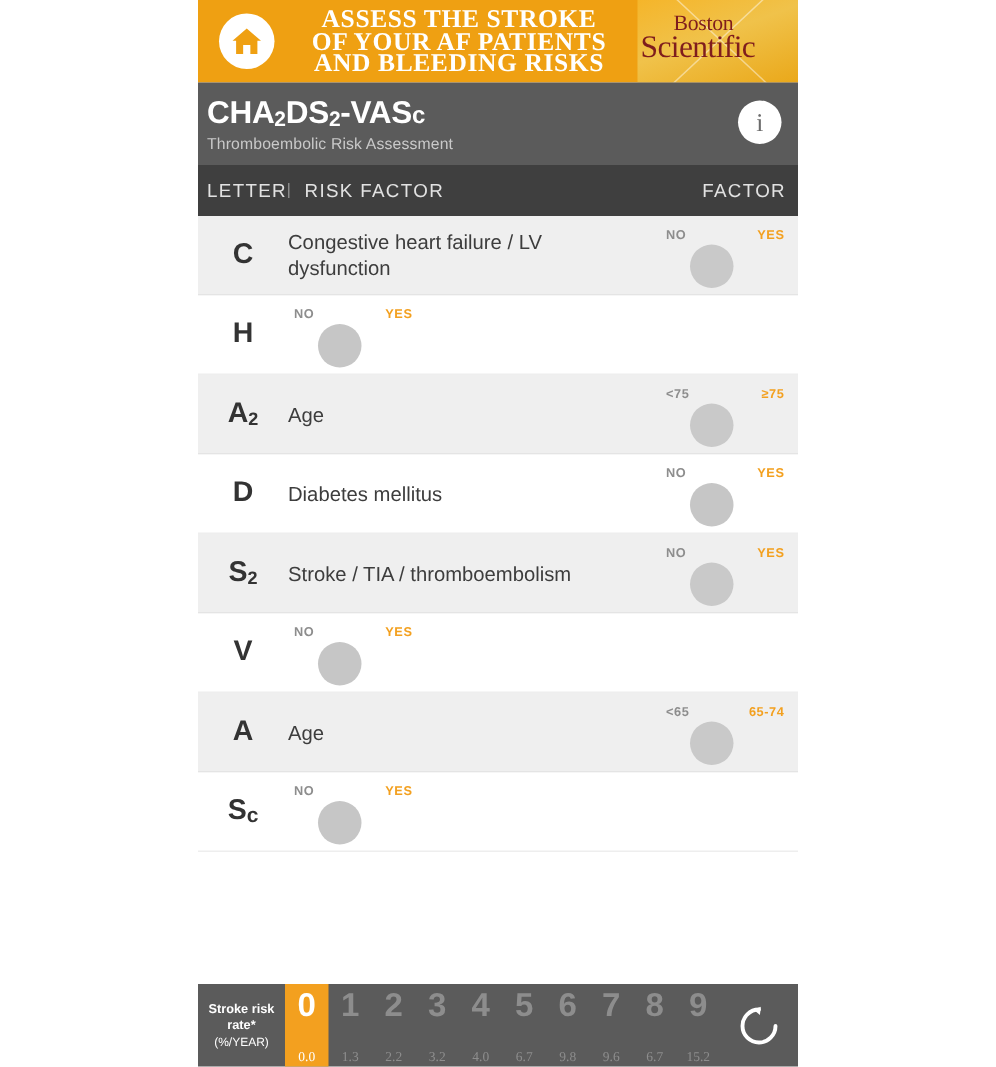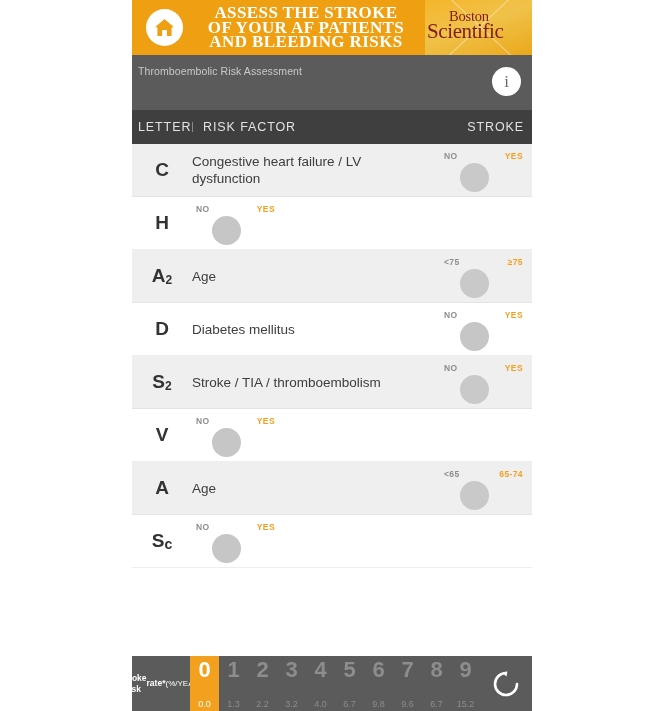--- a/index.html
+++ b/index.html
@@ -169,38 +169,38 @@
   
   .footer {
     position: absolute;
     left: 0; bottom: 0;
     width: 400px; height: 55px;
     background: #5b5b5b;
     display: flex; align-items: stretch;
   }
   .footer .f-label {
     width: 58px;
-    display: flex; flex-direction: row;
+    display: flex; flex-direction: column;
     align-items: center; justify-content: center;
     color: #ffffff;
     font-size: 8.5px;
     font-weight: bold;
     line-height: 11px;
     text-align: center;
   }
   .footer .f-label .unit { font-weight: normal; font-size: 8px; text-align: center; }
   .scores { flex: 1; display: flex; }
   .score {
     flex: 1;
     display: flex; flex-direction: column;
     align-items: center; justify-content: center;
     cursor: pointer;
   }
   .score .n { font-size: 22px; font-weight: bold; color: #8d8d8d; line-height: 22px; }
-  .score .r { font-size: 9px; color: #8d8d8d; margin-top: 18px; }
+  .score .r { font-size: 9px; color: #8d8d8d; margin-top: 18px; font-family: Liberation Serif, serif; }
   .score.active { background: #f3a01f; }
   .score.active .n { color: #ffffff; }
   .score.active .r { color: #ffffff; }
   .reset-btn {
     width: 52px;
     display: flex; align-items: center; justify-content: center;
     cursor: pointer;
   }
 </style>
 </head>
@@ -223,31 +223,32 @@
       <div>AND BLEEDING RISKS</div>
     </div>
 
     <div class="bs-logo">
       <span class="l1">Boston</span>
       <span class="l2">Scientific</span>
     </div>
   </div>
 
   <div class="titlebar">
+    <h1><span>CHA</span><sub>2</sub><span>DS</span><sub>2</sub><span>-VAS</span><span class="sc">c</span></h1>
     <div class="sub">Thromboembolic Risk Assessment</div>
     <div class="info-btn">
       <span>i</span>
     </div>
   </div>
 
   <div class="colhead">
     <span class="letter">LETTER</span>
     <span class="divider"></span>
     <span class="factor">RISK FACTOR</span>
-    <span class="answer">STROKE</span>
+    <span class="answer">FACTOR</span>
   </div>
 
   <div class="rows" id="rows">
       <div class="row alt">
         <div class="letter"><span>C</span><sub class=""></sub></div>
         <div class="factor">Congestive heart failure / LV dysfunction</div>
         <div class="toggle">
           <span class="opt off">NO</span>
           <span class="opt on">YES</span>
           <span class="knob"></span>

